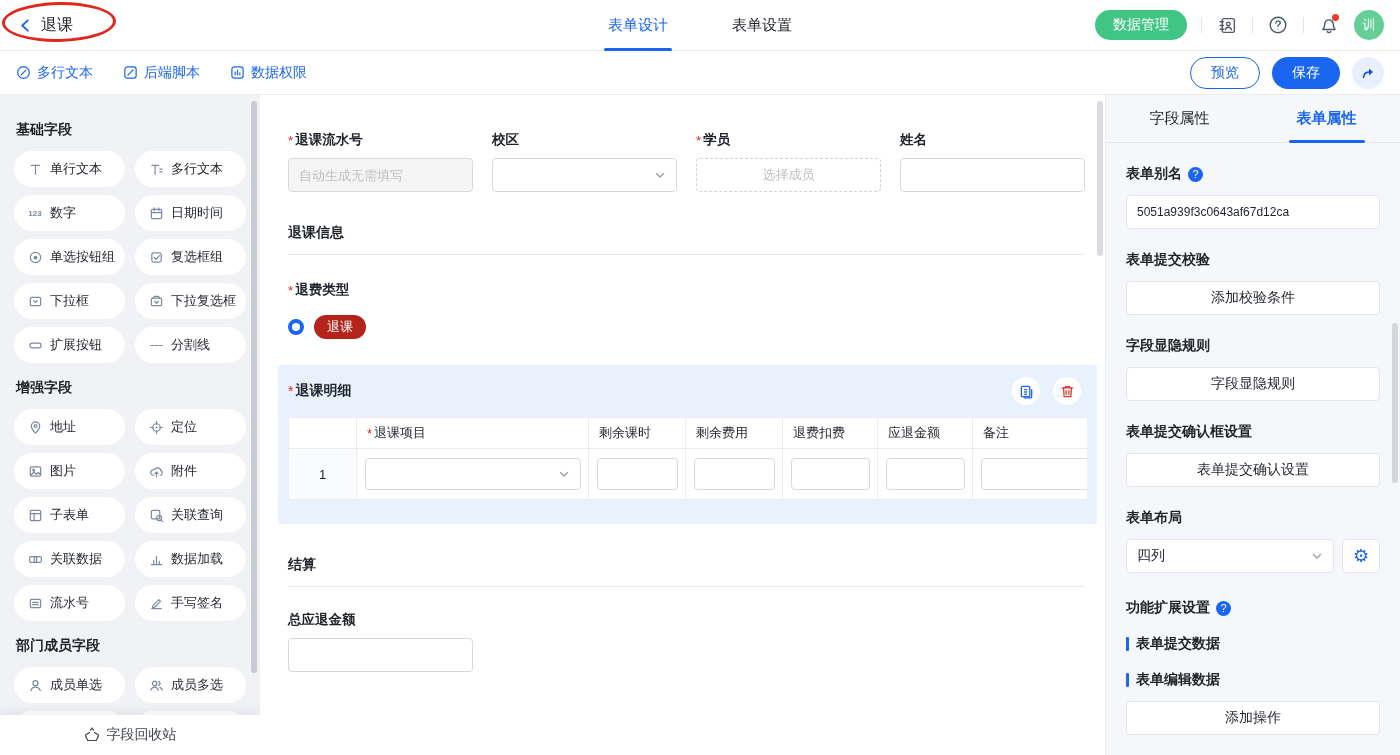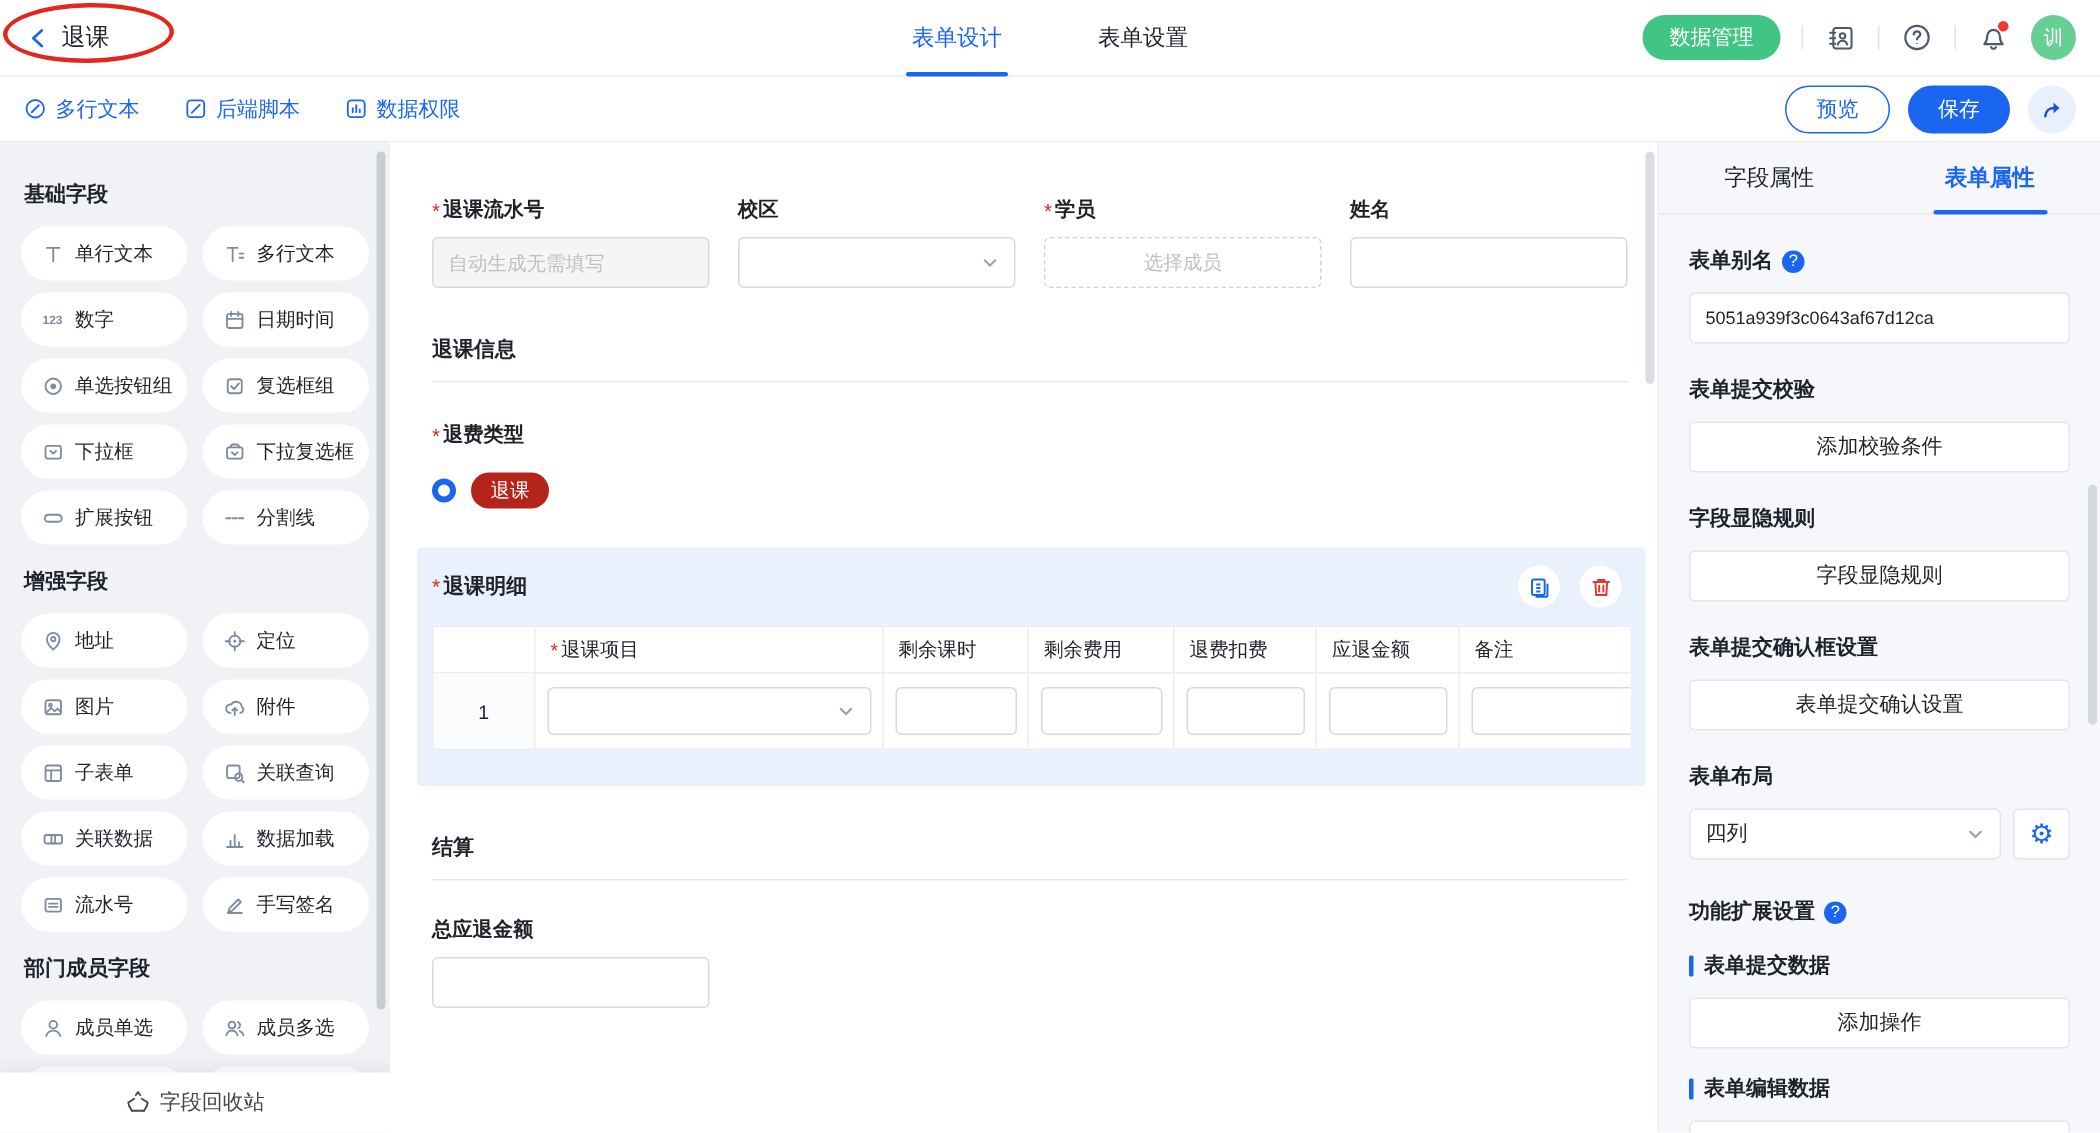--- a/index.html
+++ b/index.html
@@ -549,19 +549,18 @@
           </svg>
       </div>
       <div class="p-gear">⚙</div>
     </div>
 
     <div class="p-label" style="margin-top:26px;">
       <span>功能扩展设置</span>
       <span class="helpq">?</span>
     </div>
     <div class="p-sub">表单提交数据</div>
-    <button class="p-btn">添加操作</button>
     <div class="p-sub">表单编辑数据</div>
     <button class="p-btn">添加操作</button>
 
     <div class="p-scroll"></div>
   </div>
 </div>
 
 </body></html>

